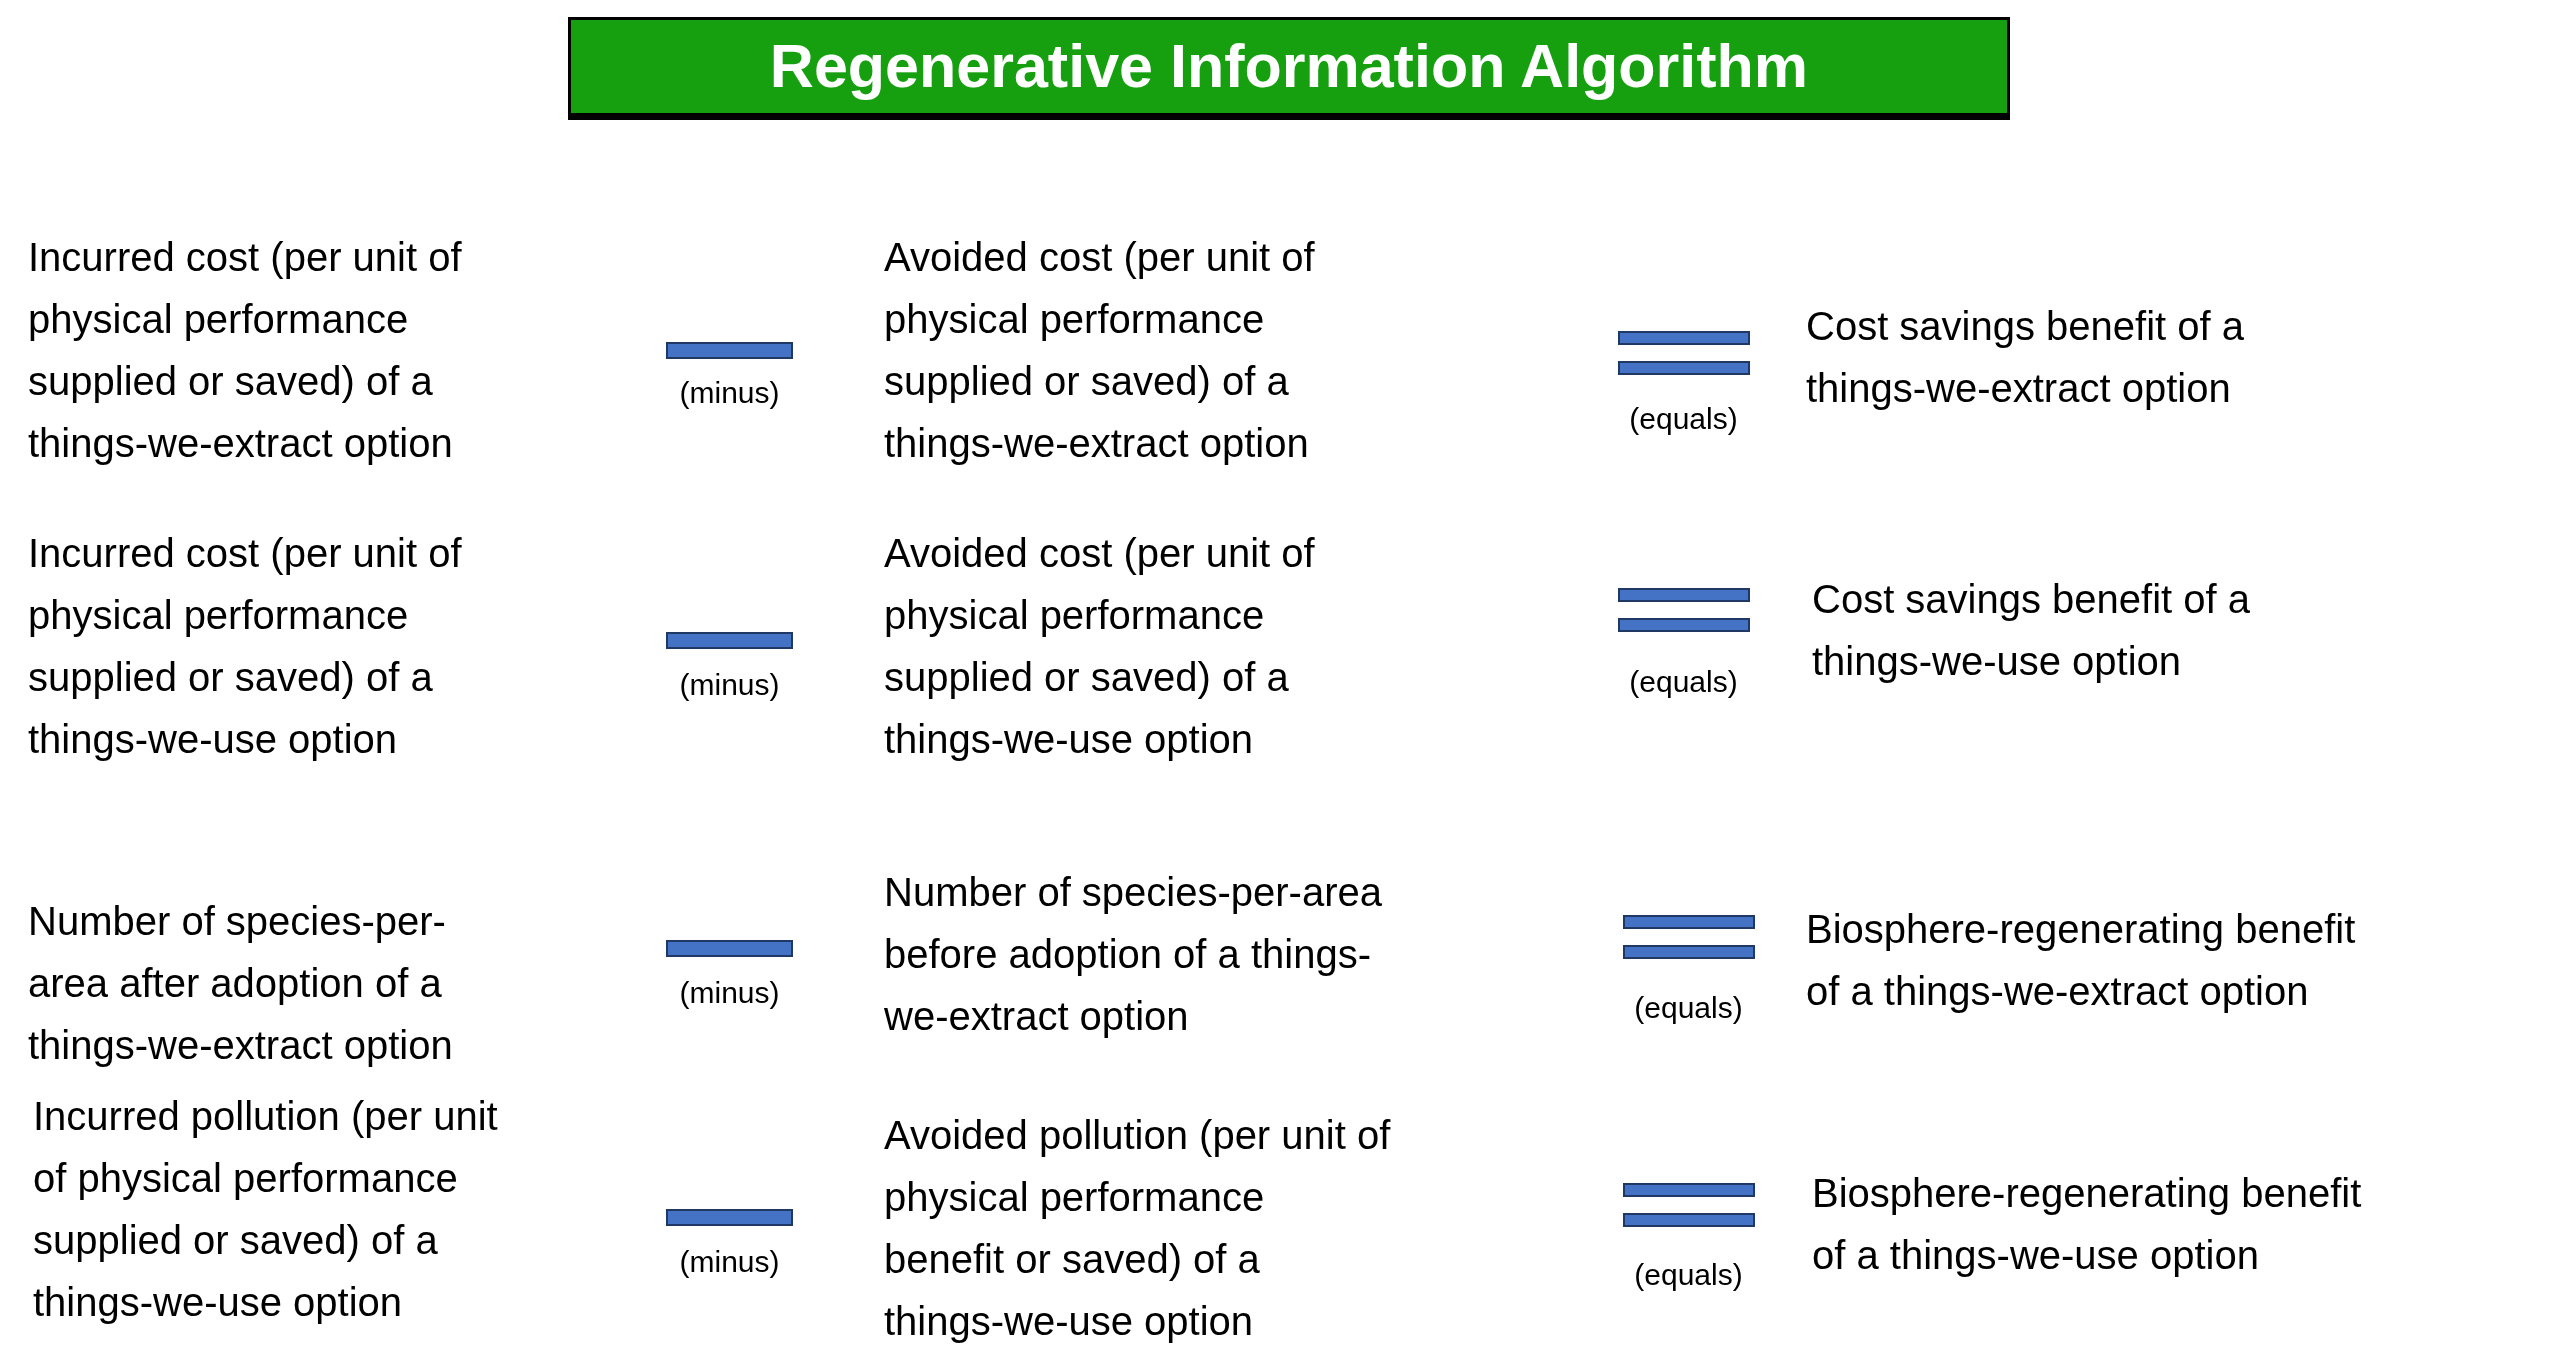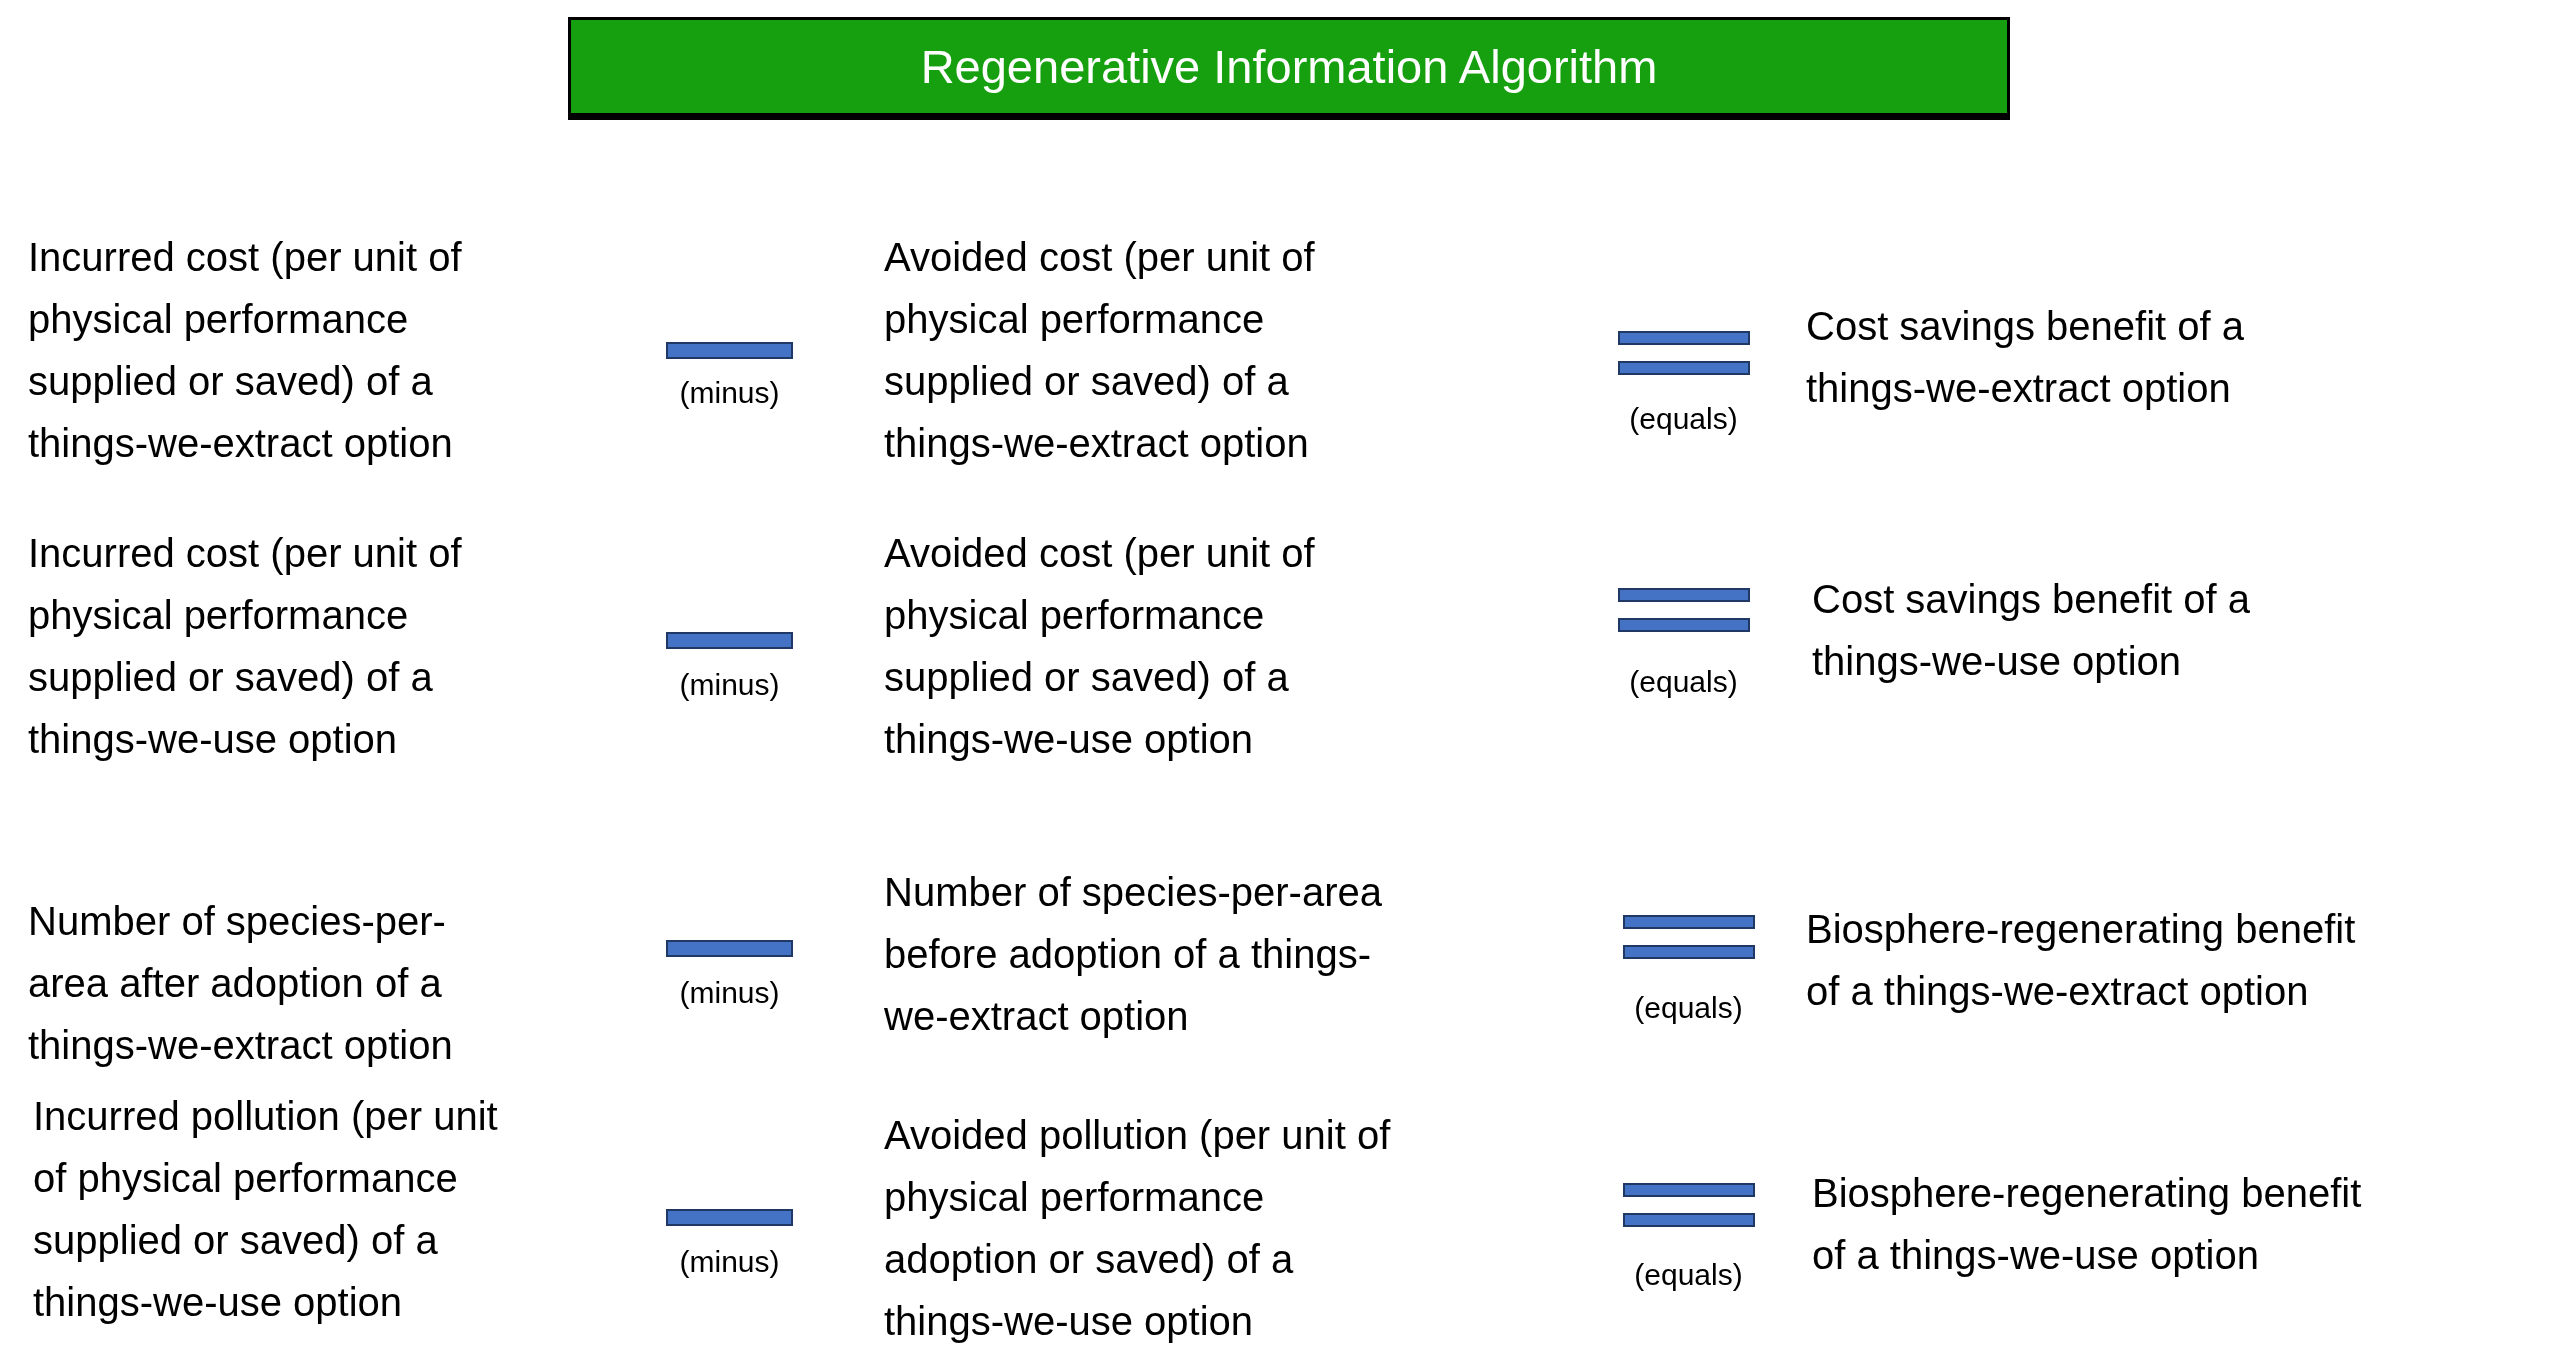--- a/index.html
+++ b/index.html
@@ -17,22 +17,22 @@
     left: 568px; top: 16.6px;
     width: 1442px; height: 103px;
     background: var(--title-bg, #16A010);
     border: 3.7px solid #000000;
     border-bottom-width: 7.4px;
     box-sizing: border-box;
     display: flex; align-items: center; justify-content: center;
   }
   .title-text {
     color: var(--title-fg, #ffffff);
-    font-size: 47px;
-    font-weight: normal;
+    font-size: 61px;
+    font-weight: bold;
     letter-spacing: 0px;
     white-space: nowrap;
   }
   .text {
     position: absolute;
     font-size: 40px;
     line-height: 62px;
     white-space: pre-line;
     color: #000000;
   }
@@ -145,21 +145,21 @@
 of a things-we-extract option</div>
 
   <div class="text r4-left">Incurred pollution (per unit
 of physical performance
 supplied or saved) of a
 things-we-use option</div>
   <div class="bar minus-bar r4-minus"></div>
   <div class="oplabel r4-minus-label">(minus)</div>
   <div class="text r4-mid">Avoided pollution (per unit of
 physical performance
-adoption or saved) of a
+benefit or saved) of a
 things-we-use option</div>
   <div class="bar eq-bar r4-eq1"></div>
   <div class="bar eq-bar r4-eq2"></div>
   <div class="oplabel r4-eq-label">(equals)</div>
   <div class="text r4-right">Biosphere-regenerating benefit
 of a things-we-use option</div>
 
 </div>
 
 

